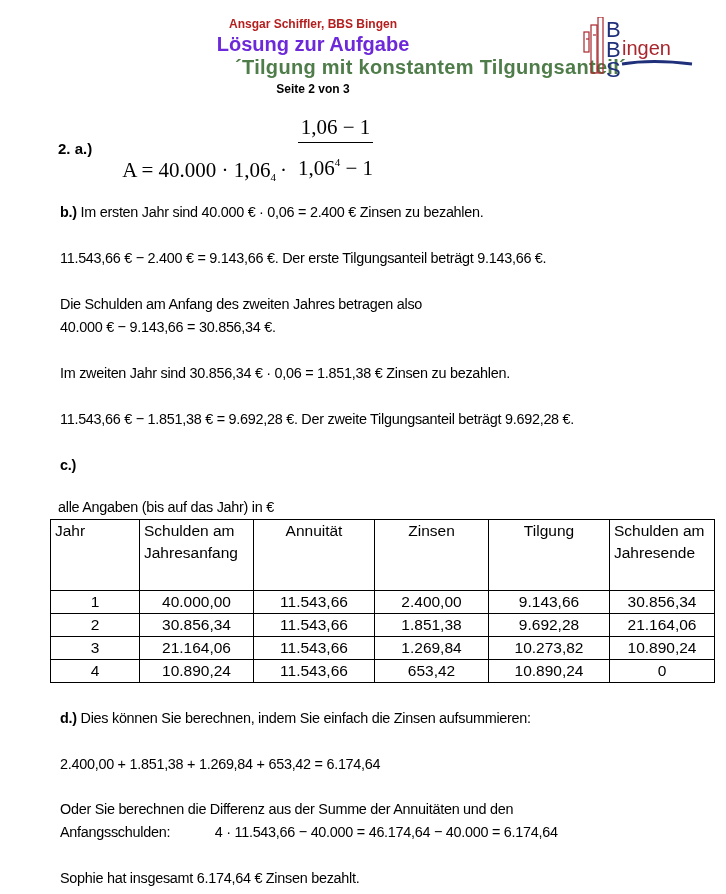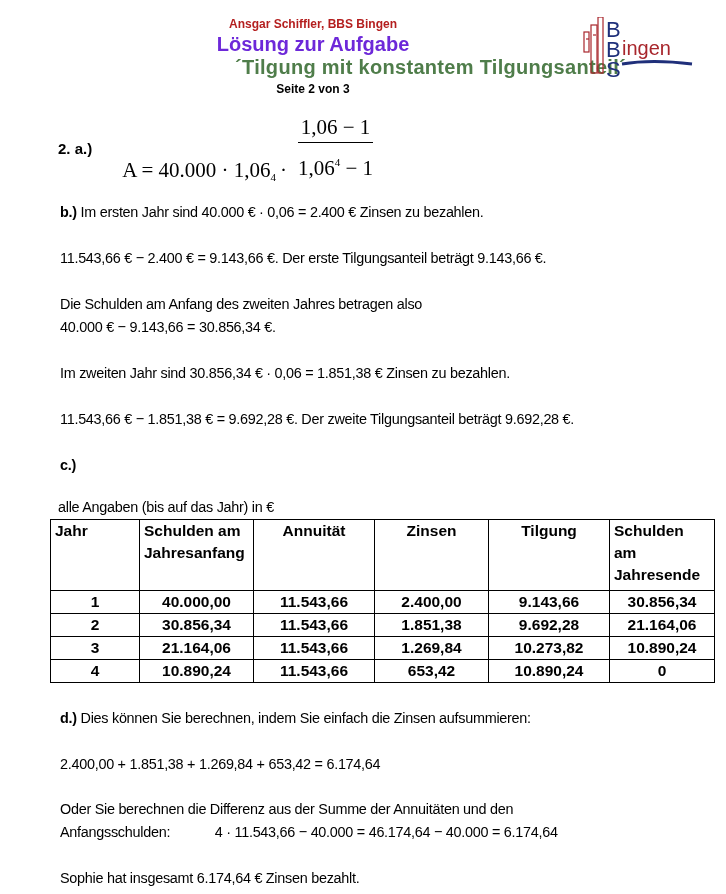--- a/index.html
+++ b/index.html
@@ -15,21 +15,21 @@
   .line { left: 60px; font-size: 15.5px; white-space: nowrap; letter-spacing: -0.3px; transform: scaleX(0.93); transform-origin: left; }
   .bold { font-weight: bold; }
   .formula { top: 118px; left: 58px; height: 60px; display: flex; align-items: center; }
   .formula .lbl { font-weight: bold; font-size: 15px; margin-right: 30px; }
   .formula .math { font-family: Liberation Serif, serif; font-size: 21px; display: flex; align-items: flex-end; }
   .frac { display: inline-flex; flex-direction: column; align-items: center; margin: 2px 4px; }
   .frac .num { padding: 0 3px 2px 3px; border-bottom: 1.3px solid #000; }
   .frac .den { padding: 13px 3px 0 3px; }
   sup { font-size: 11px; vertical-align: 9px; }
   table.plan { position: absolute; top: 519px; left: 50px; width: 665px; border-collapse: collapse; font-size: 15.5px; }
-  table.plan td { border: 1.3px solid #000; padding: 0 4px; height: 22px; vertical-align: top; line-height: 22px; font-weight: bold; }
+  table.plan td { border: 1.3px solid #000; padding: 0 4px; height: 22px; vertical-align: top; line-height: 22px; }
   table.plan tr.head td { height: 70px; }
   table.plan td.c { text-align: center; }
   table.plan td.l { text-align: left; }
 </style>
 </head>
 <body>
 
 <div class="abs serif author">Ansgar Schiffler, BBS Bingen</div>
 <div class="abs serif title1">Lösung zur Aufgabe</div>
 <div class="abs serif title2">´Tilgung mit konstantem Tilgungsanteil´</div>

